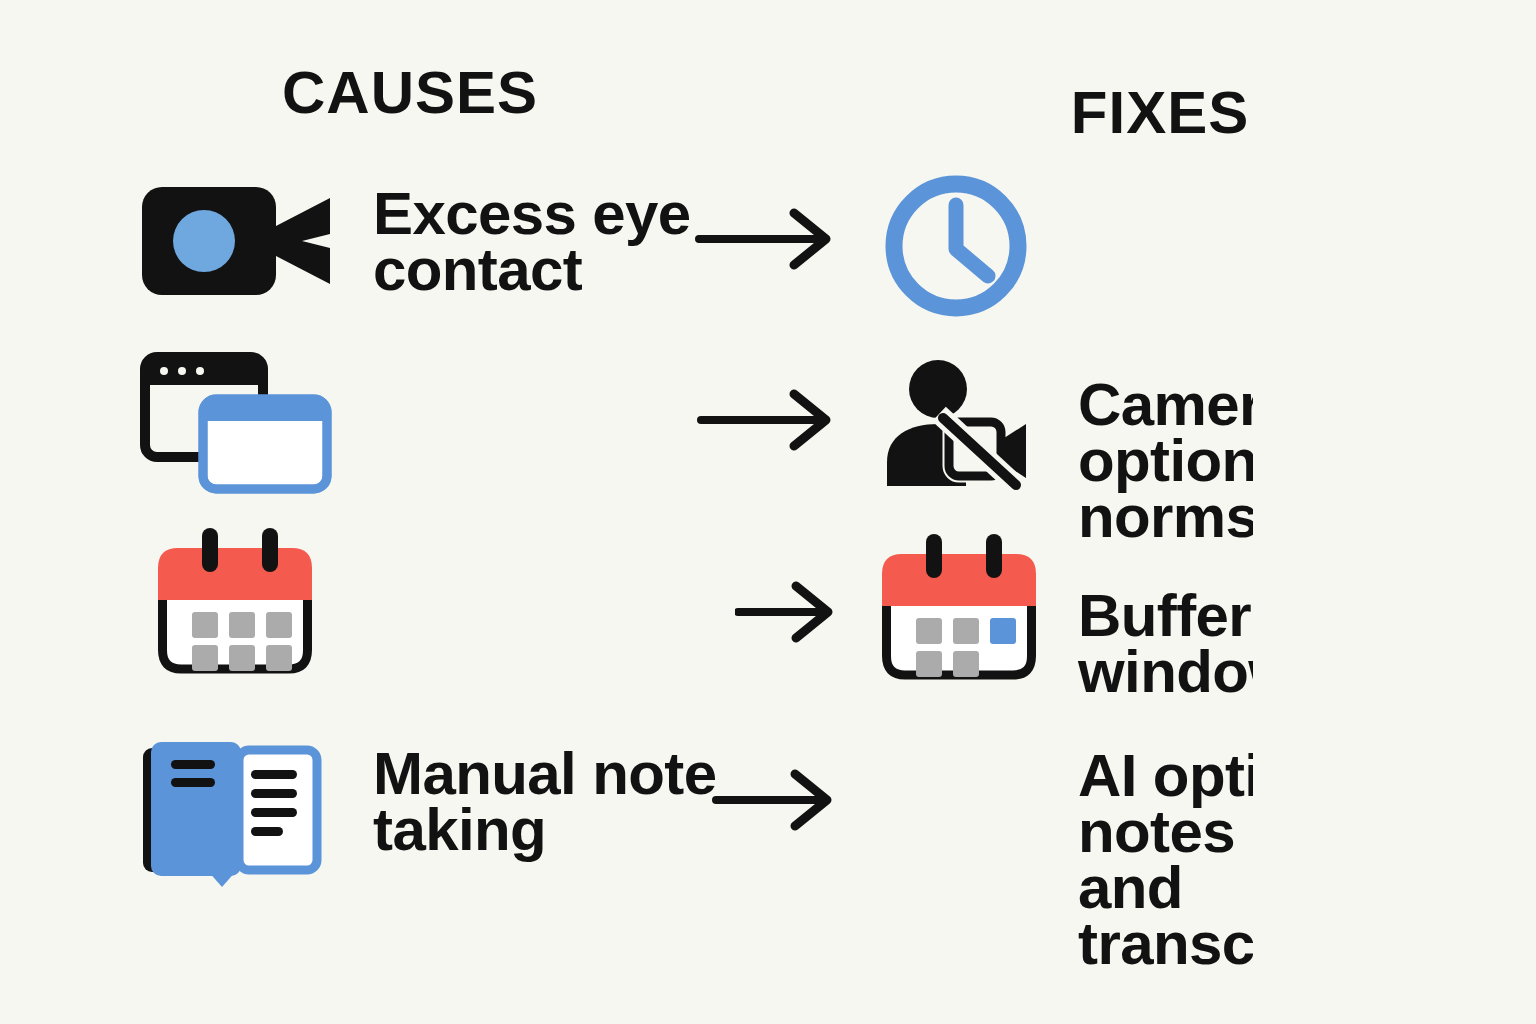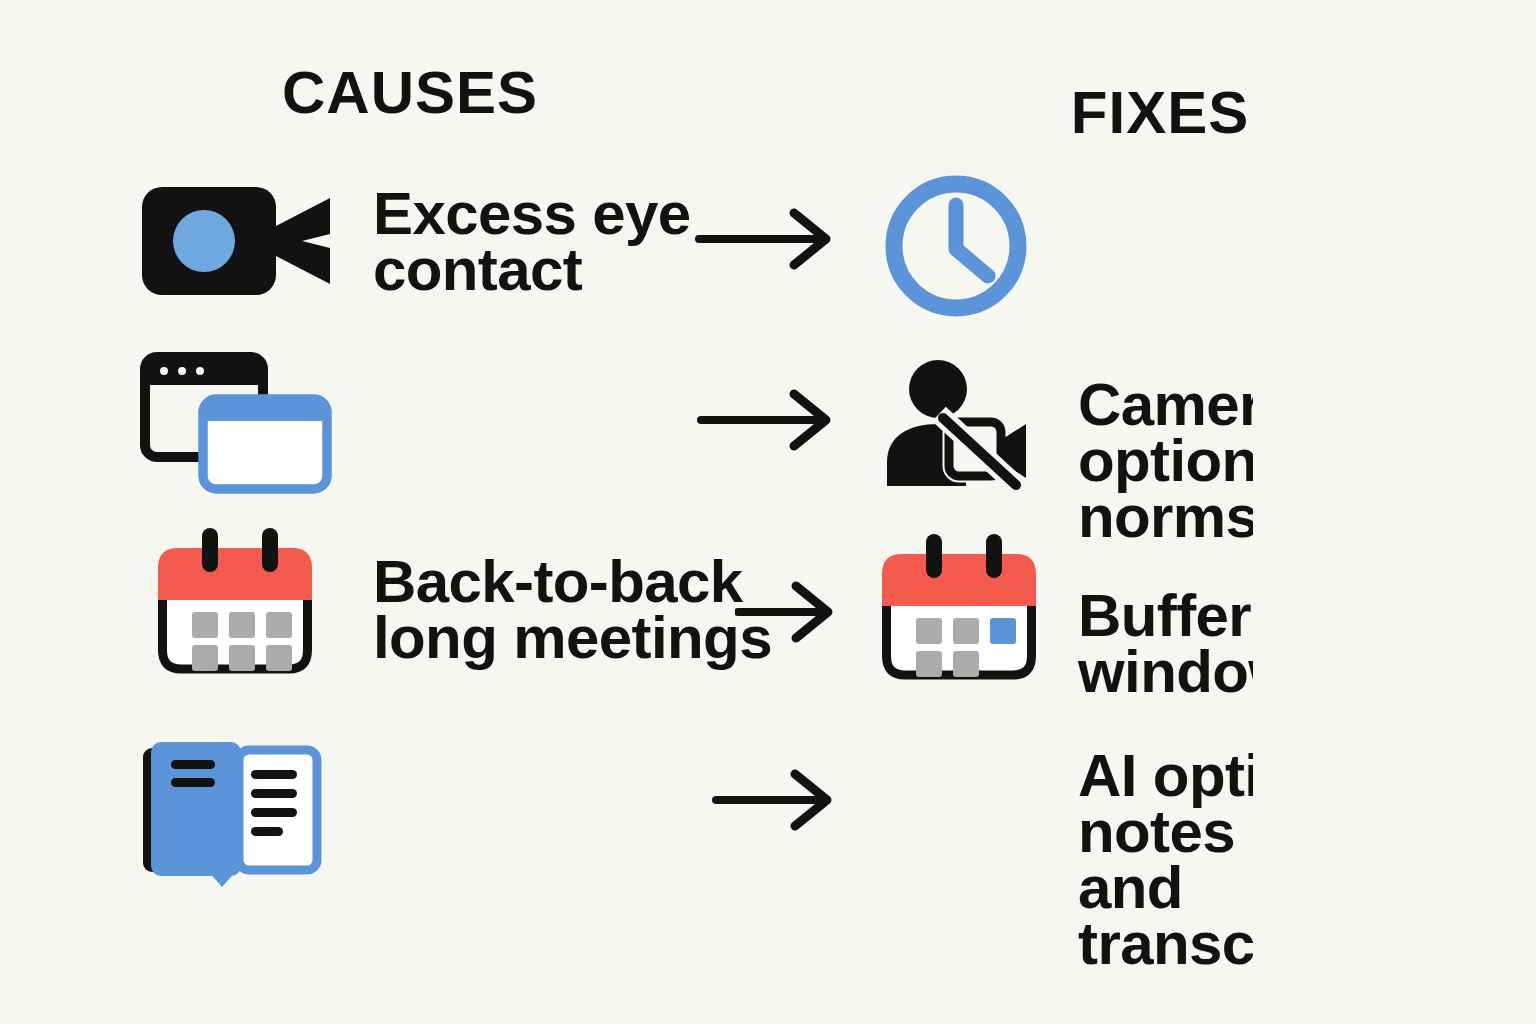--- a/index.html
+++ b/index.html
@@ -115,22 +115,20 @@
       <rect x="46" y="0" width="16" height="44" rx="8" fill="var(--ink)"></rect>
       <rect x="106" y="0" width="16" height="44" rx="8" fill="var(--ink)"></rect>
       <rect x="36" y="84" width="26" height="26" rx="3" fill="var(--gray)"></rect>
       <rect x="73" y="84" width="26" height="26" rx="3" fill="var(--gray)"></rect>
       <rect x="110" y="84" width="26" height="26" rx="3" fill="var(--gray)"></rect>
       <rect x="36" y="117" width="26" height="26" rx="3" fill="var(--gray)"></rect>
       <rect x="73" y="117" width="26" height="26" rx="3" fill="var(--gray)"></rect>
       <rect x="110" y="117" width="26" height="26" rx="3" fill="var(--gray)"></rect>
     </svg>
   </div>
-  <div class="label" style="left:373px;top:554px;">Back-to-back
-long meetings</div>
   <div class="icon" style="left:735px;top:576px;">
     <svg width="100" height="72" viewBox="0 0 100 72">
       <line x1="3" y1="36" x2="88" y2="36" stroke="var(--ink)" stroke-width="8" stroke-linecap="round"></line>
       <path d="M61 10 L93 36 L61 62" fill="none" stroke="var(--ink)" stroke-width="9" stroke-linecap="round" stroke-linejoin="round"></path>
     </svg>
   </div>
   <div class="icon" style="left:880px;top:534px;">
     <svg width="158" height="148" viewBox="0 0 158 148">
       <path d="M2 74 V40 Q2 20 22 20 H136 Q156 20 156 40 V74 Z" fill="var(--red)"></path>
       <path d="M6.5 72 V122 Q6.5 141 25 141 H133 Q151.5 141 151.5 122 V72" fill="#FFFFFF" stroke="var(--ink)" stroke-width="9"></path>
@@ -153,20 +151,22 @@
       <rect x="8" y="2" width="90" height="134" rx="10" fill="var(--blue)"></rect>
       <rect x="28" y="20" width="44" height="9" rx="4.5" fill="var(--ink)"></rect>
       <rect x="28" y="38" width="44" height="9" rx="4.5" fill="var(--ink)"></rect>
       <rect x="96" y="10" width="78" height="120" rx="10" fill="#FFFFFF" stroke="var(--blue)" stroke-width="9"></rect>
       <rect x="108" y="30" width="46" height="9" rx="4.5" fill="var(--ink)"></rect>
       <rect x="108" y="49" width="46" height="9" rx="4.5" fill="var(--ink)"></rect>
       <rect x="108" y="68" width="46" height="9" rx="4.5" fill="var(--ink)"></rect>
       <rect x="108" y="87" width="32" height="9" rx="4.5" fill="var(--ink)"></rect>
     </svg>
   </div>
+  <div class="label" style="left:373px;top:746px;">Manual note
+taking</div>
   <div class="icon" style="left:712px;top:764px;">
     <svg width="124" height="72" viewBox="0 0 124 72">
       <line x1="4" y1="36" x2="110" y2="36" stroke="var(--ink)" stroke-width="8" stroke-linecap="round"></line>
       <path d="M83 10 L115 36 L83 62" fill="none" stroke="var(--ink)" stroke-width="9" stroke-linecap="round" stroke-linejoin="round"></path>
     </svg>
   </div>
   <div class="label" style="left:1078px;top:748px;">AI optional notes
 and transcripts</div>
 
 </div>

